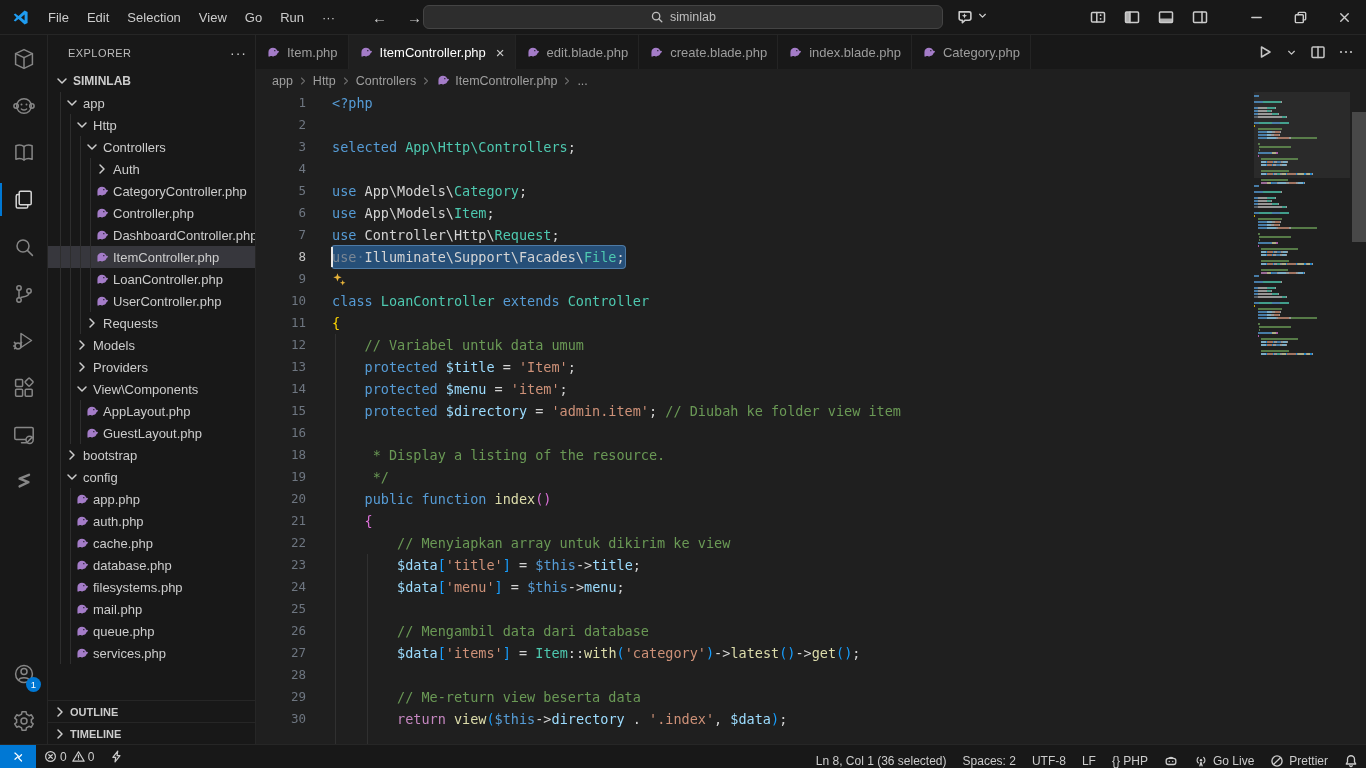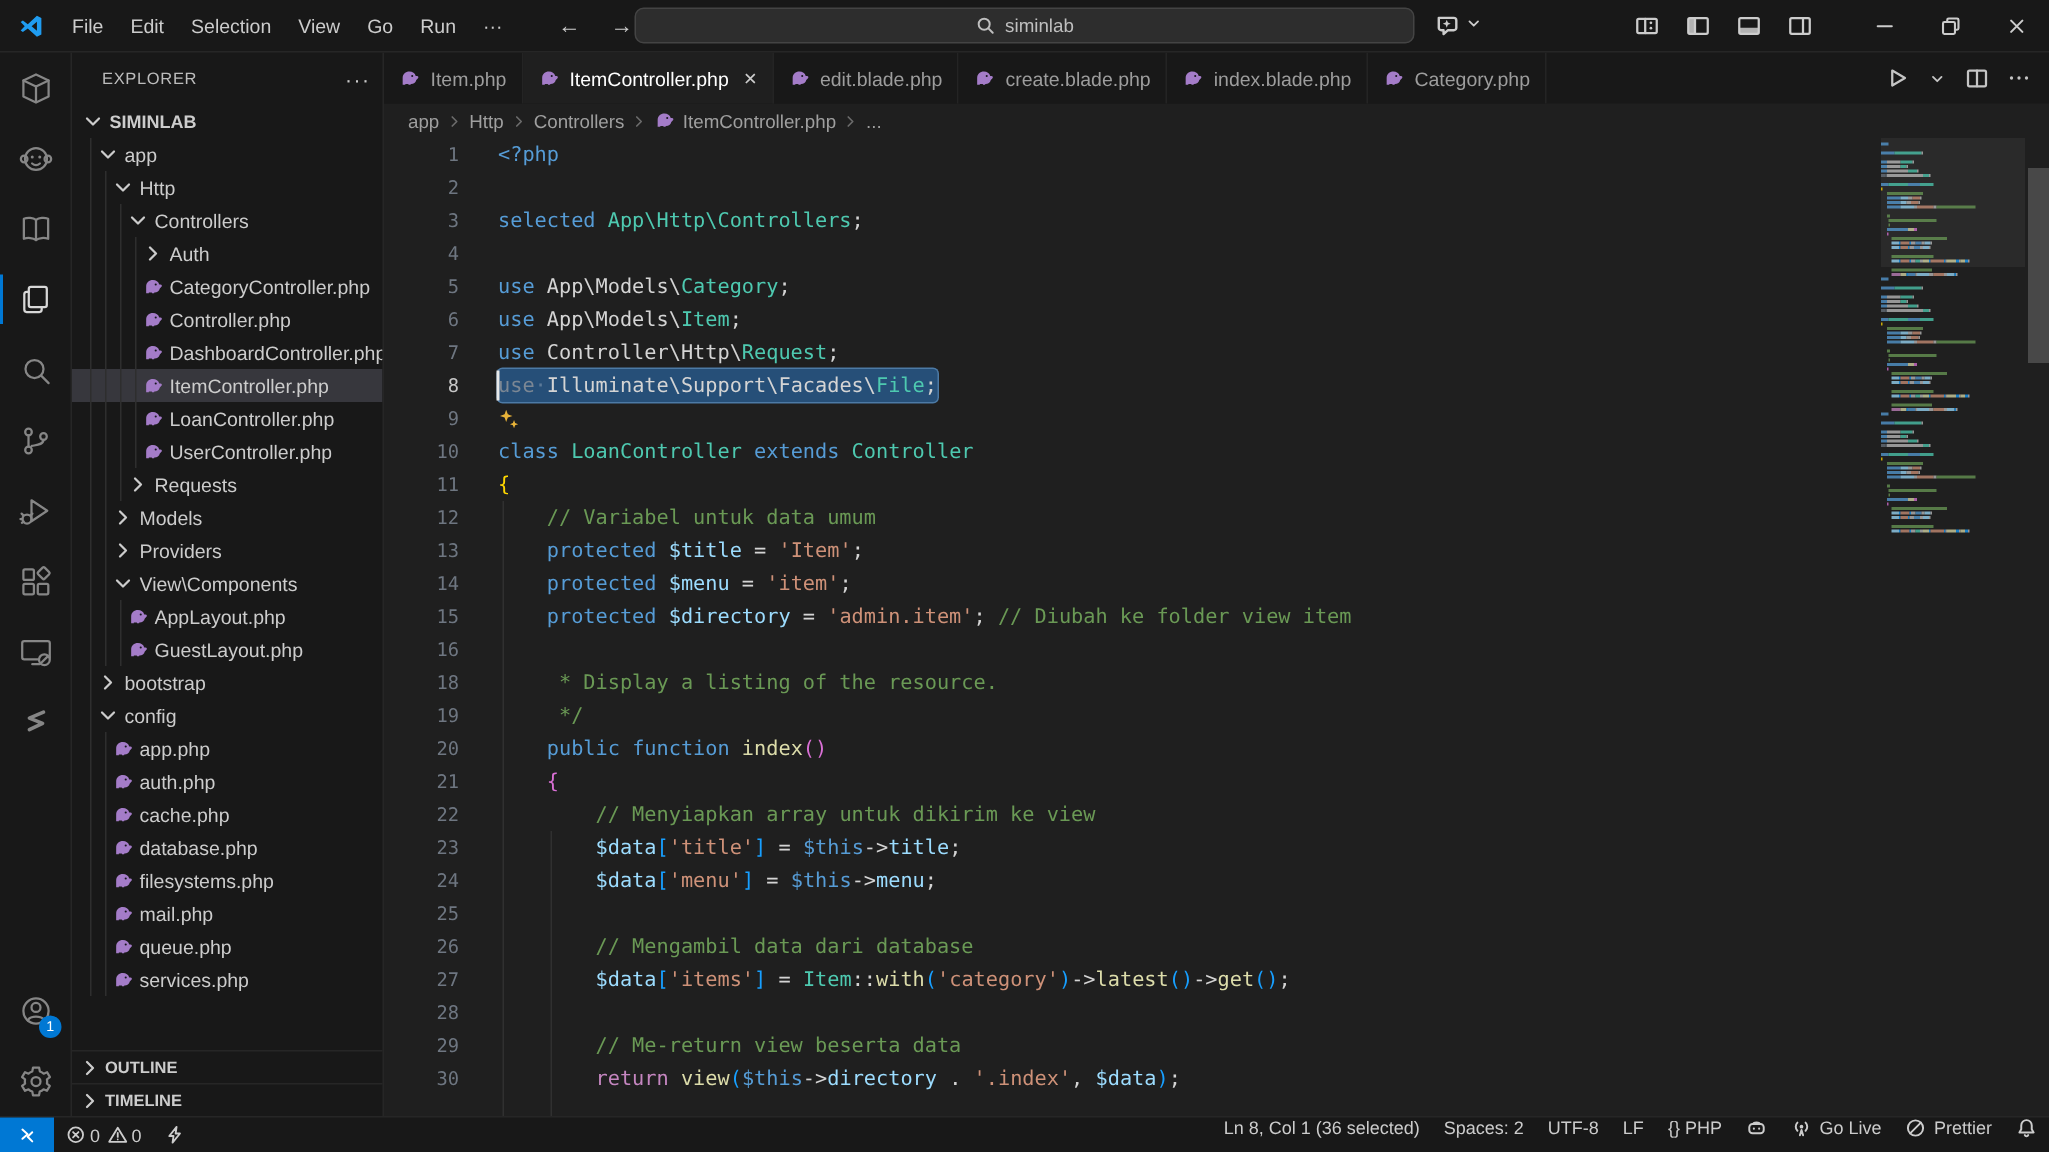--- a/index.html
+++ b/index.html
@@ -88,21 +88,21 @@
   .mm-seg { display:inline-block; height:2px; }
   .mm-view { position:absolute; top:0; right:16px; width:96px; height:86px; background:rgba(150,150,150,.10); }
   .vscroll { position:absolute; top:0; right:0; width:14px; height:100%; }
   .vthumb { position:absolute; top:20px; left:0; width:14px; height:130px; background:rgba(121,121,121,.45); cursor:grab; }
 
   
   .statusbar { height:24px; background:#181818; border-top:1px solid #262626; display:flex; align-items:stretch;
     font-size:12px; color:#cccccc; }
   .sb-item { display:flex; align-items:center; gap:5px; padding:0 8px; cursor:pointer; }
   .sb-item.accent { background:#0078d4; color:#ffffff; padding:0 11px; }
-  .sb-right { margin-left:auto; display:flex; align-items:flex-start; }
+  .sb-right { margin-left:auto; display:flex; align-items:flex-end; }
   .sb-part { display:flex; align-items:center; gap:3px; }
 </style>
 </head>
 <body>
 
 <div class="titlebar">
   <span class="vs-logo">
     <svg width="17" height="17" viewBox="0 0 24 24">
         <path fill="#1F9CF0" fill-rule="evenodd" d="M17.8 2.2 22 4.3v15.4l-4.2 2.1-8.6-7.8-4.6 3.5-2.1-1.4L6.3 12 2.5 7.9l2.1-1.4 4.6 3.5 8.6-7.8zm0 5.6-5 4.2 5 4.2V7.8z"></path>
       </svg>

